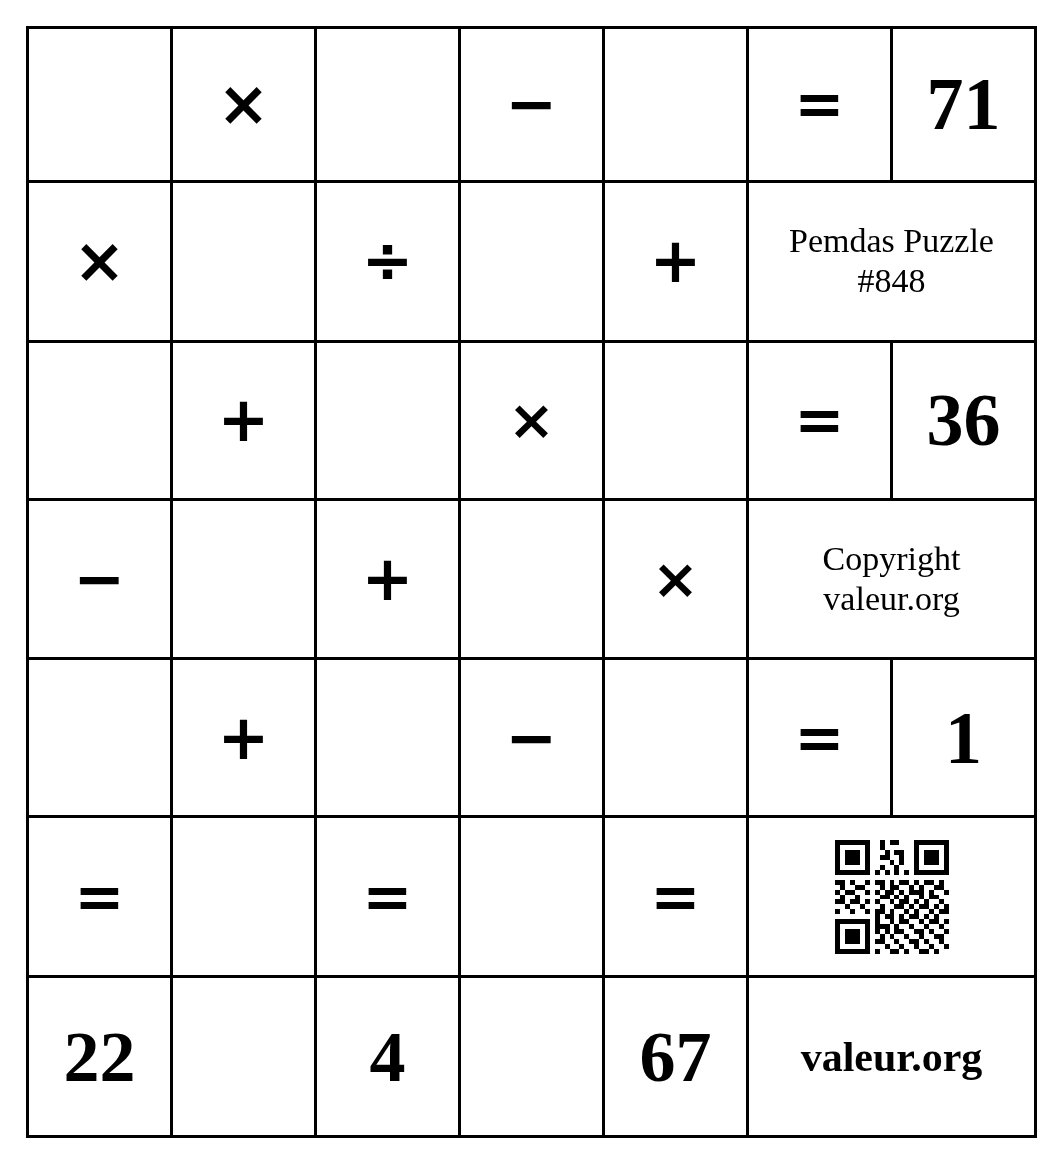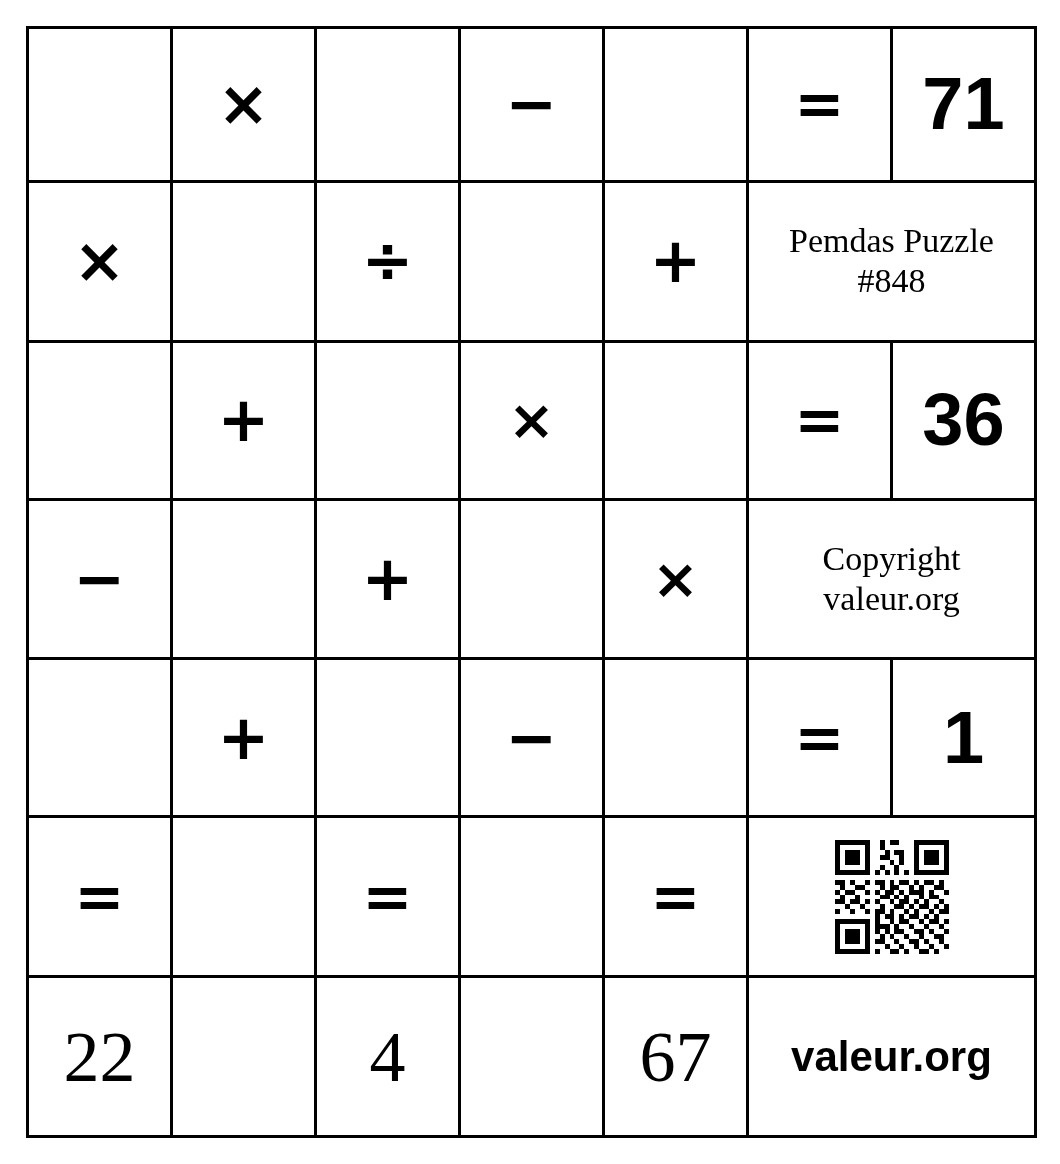--- a/index.html
+++ b/index.html
@@ -72,40 +72,40 @@
   .eq {
     font-family: "DejaVu Sans", sans-serif;
     font-size: 60px;
     font-weight: bold;
     line-height: 1;
     color: #000000;
   }
   .num {
     font-family: "Liberation Serif", serif;
     font-size: 72px;
-    font-weight: normal;
+    font-weight: bold;
     line-height: 1;
     color: #000000;
   }
   .answer {
-    font-family: Liberation Sans, sans-serif;
+    font-family: Liberation Serif, serif;
     font-size: 74px;
     font-weight: bold;
     line-height: 1;
     color: #000000;
   }
   .label-text {
     font-family: "Liberation Serif", serif;
     font-size: 34px;
     line-height: 1.18;
     color: #000000;
     padding: 0 6px;
   }
   .brand-text {
-    font-family: Liberation Sans, sans-serif;
+    font-family: Liberation Serif, serif;
     font-size: 42px;
     font-weight: bold;
     line-height: 1;
     color: #000000;
   }
   .qr-cell {
     background: #ffffff;
   }
   .qr {
     display: block;

